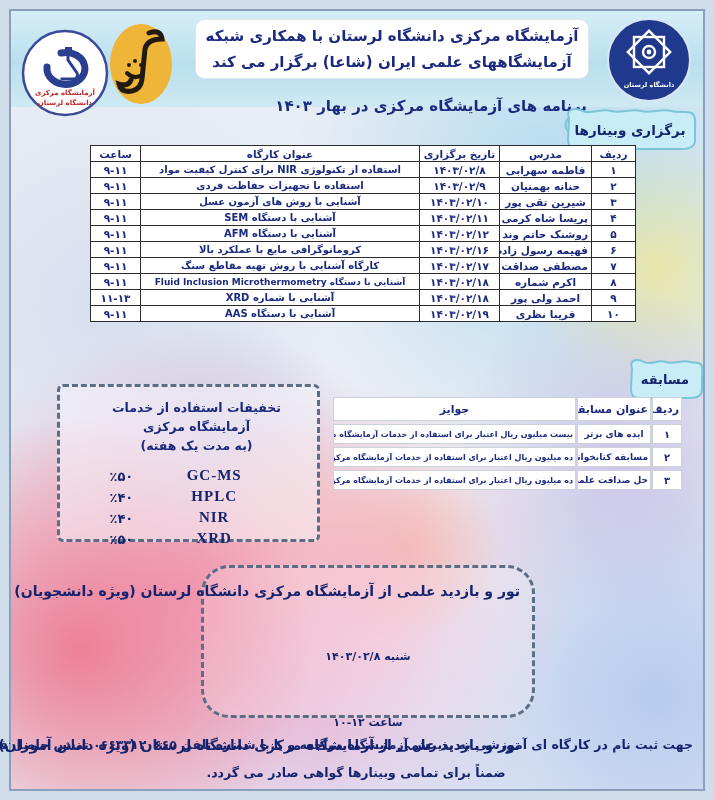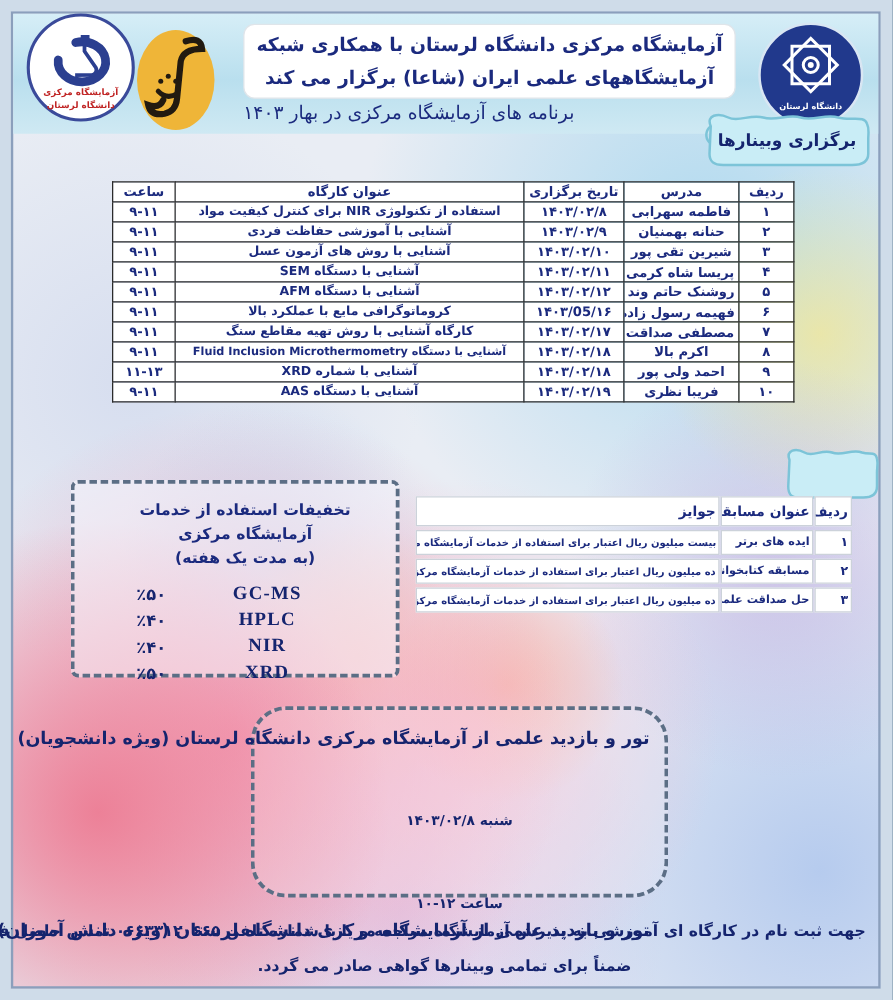--- a/index.html
+++ b/index.html
@@ -23,39 +23,39 @@
       linear-gradient(#e9edf4,#e9edf4);
   }
   .ltr{direction:ltr;unicode-bidi:isolate;display:inline-block;}
   
   .header-strip{position:absolute;left:2px;top:2px;width:692px;height:96px;
     background:linear-gradient(180deg,#d6eef7 0%,#b9dfee 55%,#cfe9f3 100%);}
   .logo{position:absolute;}
   .title-box{position:absolute;left:186px;top:10px;width:392px;height:58px;background:#fff;
     border-radius:9px;border:1px solid #dfe5ea;display:flex;flex-direction:column;justify-content:center;
     text-align:center;font-weight:bold;font-size:15px;line-height:1.75;color:#1b2a7e;}
-  .subtitle{position:absolute;left:186px;top:72px;width:392px;text-align:left;
-    font-weight:normal;font-size:15px;color:#1b2a7e;}
+  .subtitle{position:absolute;left:186px;top:88px;width:392px;text-align:right;
+    font-weight:bold;font-size:15px;color:#1b2a7e;}
   
   .flag{position:absolute;}
   .flag svg{position:absolute;inset:0;width:100%;height:100%;}
   .flag .flag-label{position:absolute;inset:6px 8px 2px 8px;display:flex;align-items:center;justify-content:center;
     font-weight:bold;color:#15246e;}
   
   .webinar-table{position:absolute;left:81px;top:136px;width:545px;border-collapse:collapse;
     direction:rtl;table-layout:fixed;}
   .webinar-table th,.webinar-table td{border:1.2px solid #2b2b2b;background:#fff;color:#1b2a7e;
     font-weight:bold;font-size:10.5px;height:15px;padding:0 3px;text-align:center;
     white-space:nowrap;overflow:hidden;}
   .webinar-table td.c-title{font-size:10px;}
   
   .comp-table{position:absolute;left:323px;top:385px;width:347px;border-collapse:separate;
     border-spacing:1px 3px;direction:rtl;table-layout:fixed;}
   .comp-table th,.comp-table td{background:#fff;border:1px solid #ccd2da;color:#1b2a7e;font-weight:bold;
-    text-align:right;white-space:nowrap;overflow:hidden;padding:0 2px;margin-left:32px;}
+    text-align:center;white-space:nowrap;overflow:hidden;padding:0 2px;margin-left:32px;}
   .comp-table th{font-size:11px;height:22px;}
   .comp-table td{height:18px;}
   .comp-table td.c-num{font-size:10px;}
   .comp-table td.c-ctitle{font-size:9px;}
   .comp-table td.c-prize{font-size:8px;}
   
   .discount-box{position:absolute;left:48px;top:375px;width:263px;height:158px;box-sizing:border-box;
     border:3px dashed #5b6e85;border-radius:6px;background:rgba(248,250,255,0.50);
     padding:12px 10px 0 26px;text-align:center;}
   .discount-title{font-weight:bold;font-size:12.5px;color:#1b2a7e;line-height:1.5;}
@@ -89,21 +89,21 @@
       <g stroke="#ffffff" fill="none" stroke-width="2.4">
         <rect x="28" y="20" width="30" height="30"></rect>
         <rect x="28" y="20" width="30" height="30" transform="rotate(45 43 35)"></rect>
         <circle cx="43" cy="35" r="6"></circle>
       </g>
       <circle cx="43" cy="35" r="2.4" fill="#ffffff"></circle>
       <text x="43" y="70" text-anchor="middle" font-size="6.5" fill="#ffffff" font-weight="bold">دانشگاه لرستان</text>
     </svg>
   </div>
 
-  <div class="logo" style="left:12px;top:1px;width:88px;height:88px;">
+  <div class="logo" style="left:12px;top:20px;width:88px;height:88px;">
     <svg viewBox="0 0 88 88" width="88" height="88">
       <circle cx="44" cy="44" r="42" fill="#ffffff" stroke="#3a4a9a" stroke-width="2.5"></circle>
       <path d="M26 38 a19 16 0 1 0 14 -14" fill="none" stroke="#2b3f90" stroke-width="7" stroke-linecap="round"></path>
       <path d="M47 22 l0 9 l9 13 a4 4 0 0 1 -3.5 6 l-13 0" fill="none" stroke="#2b3f90" stroke-width="3"></path>
       <rect x="44" y="18" width="7" height="4" fill="#2b3f90"></rect>
       <text x="44" y="66" text-anchor="middle" font-size="7" fill="#c02424" font-weight="bold">آزمایشگاه مرکزی</text>
       <text x="44" y="76" text-anchor="middle" font-size="7" fill="#c02424" font-weight="bold">دانشگاه لرستان</text>
     </svg>
   </div>
 
@@ -117,21 +117,21 @@
       <circle cx="32" cy="42" r="2" fill="#221a10"></circle>
     </svg>
   </div>
 
   <div class="title-box">
     <div>آزمایشگاه مرکزی دانشگاه لرستان با همکاری شبکه</div>
     <div>آزمایشگاههای علمی ایران (شاعا) برگزار می کند</div>
   </div>
   <div class="subtitle">برنامه های آزمایشگاه مرکزی در بهار ۱۴۰۳</div>
 
-  <div class="flag" style="left:547px;top:78px;width:148px;height:47px;">
+  <div class="flag" style="left:547px;top:95px;width:148px;height:47px;">
     <svg viewBox="0 0 148 47">
       <path d="M13 14 C9 5 19 3 27 7 C35 11 45 4 55 7 C65 10 75 4 85 7 C95 10 105 4 115 7 C125 10 136 5 138 12 C140 16 139 20 139 24 L139 36 C139 43 133 45 126 45 L23 45 C15 45 12 42 12 36 Z" fill="#c9edf6" stroke="#7cc4d8" stroke-width="2"></path>
       <path d="M13 14 C9 17 8 23 12 27" fill="none" stroke="#7cc4d8" stroke-width="2"></path>
     </svg>
     <span class="flag-label" style="font-size:13.5px;">برگزاری وبینارها</span>
   </div>
 
   <table class="webinar-table">
     <colgroup>
         <col style="width:44px">
@@ -152,21 +152,21 @@
       <td>۱</td>
       <td>فاطمه سهرابی</td>
       <td><span class="ltr">۱۴۰۳/۰۲/۸</span></td>
       <td class="c-title">استفاده از تکنولوژی NIR برای کنترل کیفیت مواد</td>
       <td><span class="ltr">۹-۱۱</span></td>
     </tr>
     <tr>
       <td>۲</td>
       <td>حنانه بهمنیان</td>
       <td><span class="ltr">۱۴۰۳/۰۲/۹</span></td>
-      <td class="c-title">آشنایی با آموزشی حفاظت فردی</td>
+      <td class="c-title">استفاده با تجهیزات حفاظت فردی</td>
       <td><span class="ltr">۹-۱۱</span></td>
     </tr>
     <tr>
       <td>۳</td>
       <td>شیرین تقی پور</td>
       <td><span class="ltr">۱۴۰۳/۰۲/۱۰</span></td>
       <td class="c-title">آشنایی با روش های آزمون عسل</td>
       <td><span class="ltr">۹-۱۱</span></td>
     </tr>
     <tr>
@@ -179,34 +179,34 @@
     <tr>
       <td>۵</td>
       <td>روشنک حاتم وند</td>
       <td><span class="ltr">۱۴۰۳/۰۲/۱۲</span></td>
       <td class="c-title">آشنایی با دستگاه AFM</td>
       <td><span class="ltr">۹-۱۱</span></td>
     </tr>
     <tr>
       <td>۶</td>
       <td>فهیمه رسول زاده</td>
-      <td><span class="ltr">۱۴۰۳/05/۱۶</span></td>
+      <td><span class="ltr">۱۴۰۳/۰۲/۱۶</span></td>
       <td class="c-title">کروماتوگرافی مایع با عملکرد بالا</td>
       <td><span class="ltr">۹-۱۱</span></td>
     </tr>
     <tr>
       <td>۷</td>
       <td>مصطفی صداقت نیا</td>
       <td><span class="ltr">۱۴۰۳/۰۲/۱۷</span></td>
       <td class="c-title">کارگاه آشنایی با روش تهیه مقاطع سنگ</td>
       <td><span class="ltr">۹-۱۱</span></td>
     </tr>
     <tr>
       <td>۸</td>
-      <td>اکرم بالا</td>
+      <td>اکرم شماره</td>
       <td><span class="ltr">۱۴۰۳/۰۲/۱۸</span></td>
       <td class="c-title" style="font-size:9px;">آشنایی با دستگاه Fluid Inclusion Microthermometry</td>
       <td><span class="ltr">۹-۱۱</span></td>
     </tr>
     <tr>
       <td>۹</td>
       <td>احمد ولی پور</td>
       <td><span class="ltr">۱۴۰۳/۰۲/۱۸</span></td>
       <td class="c-title">آشنایی با شماره XRD</td>
       <td><span class="ltr">۱۱-۱۳</span></td>
@@ -218,20 +218,21 @@
       <td class="c-title">آشنایی با دستگاه AAS</td>
       <td><span class="ltr">۹-۱۱</span></td>
     </tr>
   </tbody>
     </table>
 
   <div class="flag" style="left:613px;top:346px;width:86px;height:45px;">
     <svg viewBox="0 0 86 45">
       <path d="M10 13 C7 5 15 3 22 7 C29 11 36 4 44 7 C52 10 60 4 68 7 C75 9 79 6 80 12 C81 16 80 19 80 23 L80 34 C80 41 75 43 69 43 L17 43 C11 43 9 40 9 34 Z" fill="#c9edf6" stroke="#7cc4d8" stroke-width="2"></path>
     </svg>
+    <span class="flag-label" style="font-size:13px;">مسابقه</span>
   </div>
 
   <table class="comp-table">
     <colgroup>
         <col style="width:30px">
         <col style="width:74px">
         <col style="width:243px">
       </colgroup>
     <tbody>
         <tr>

